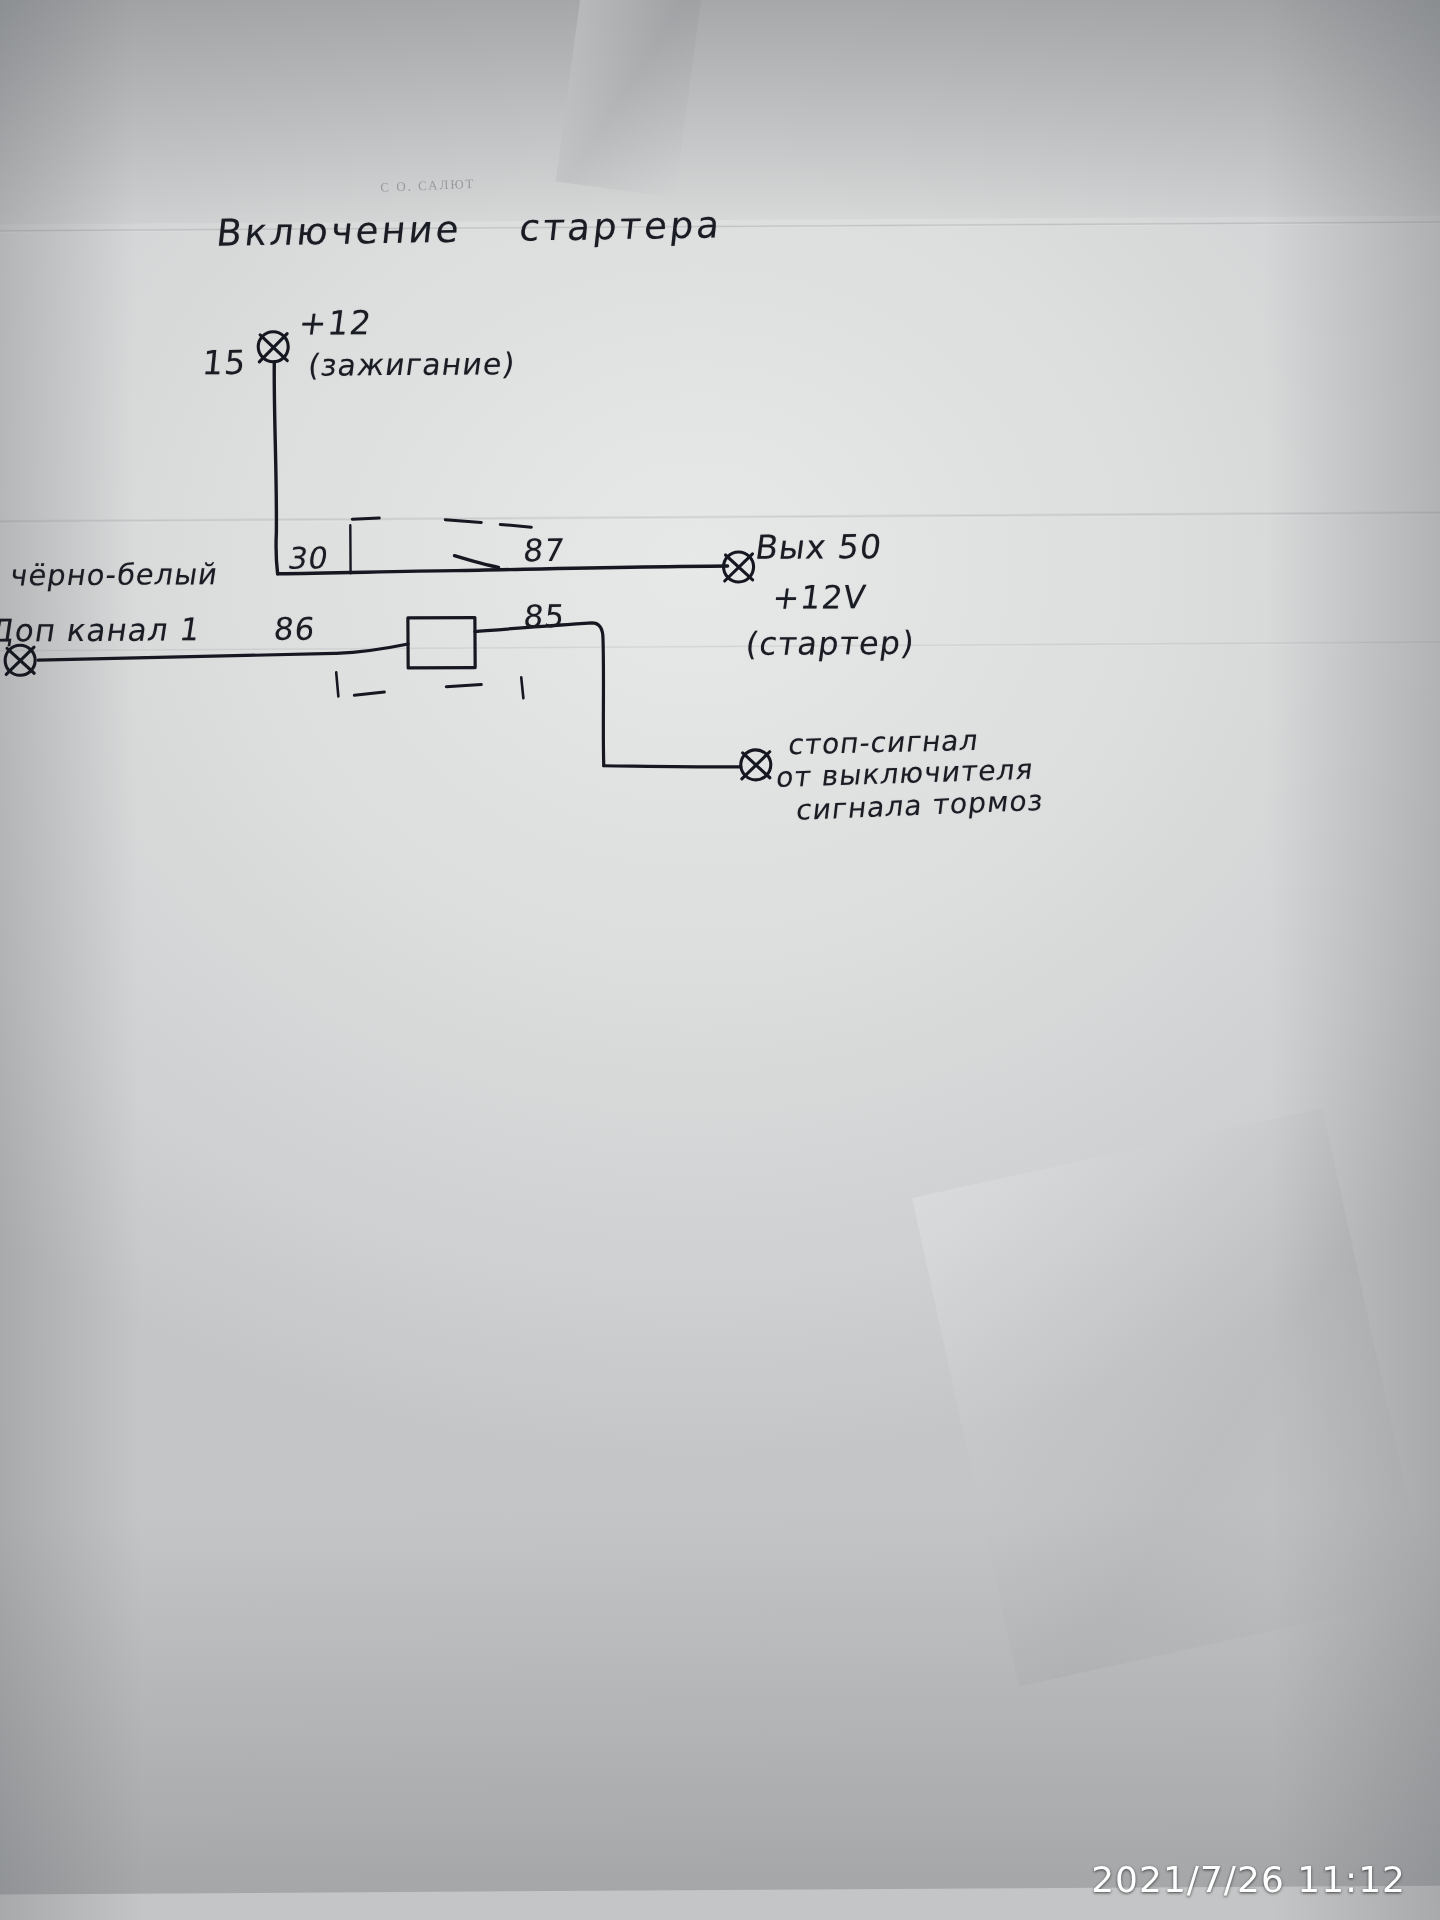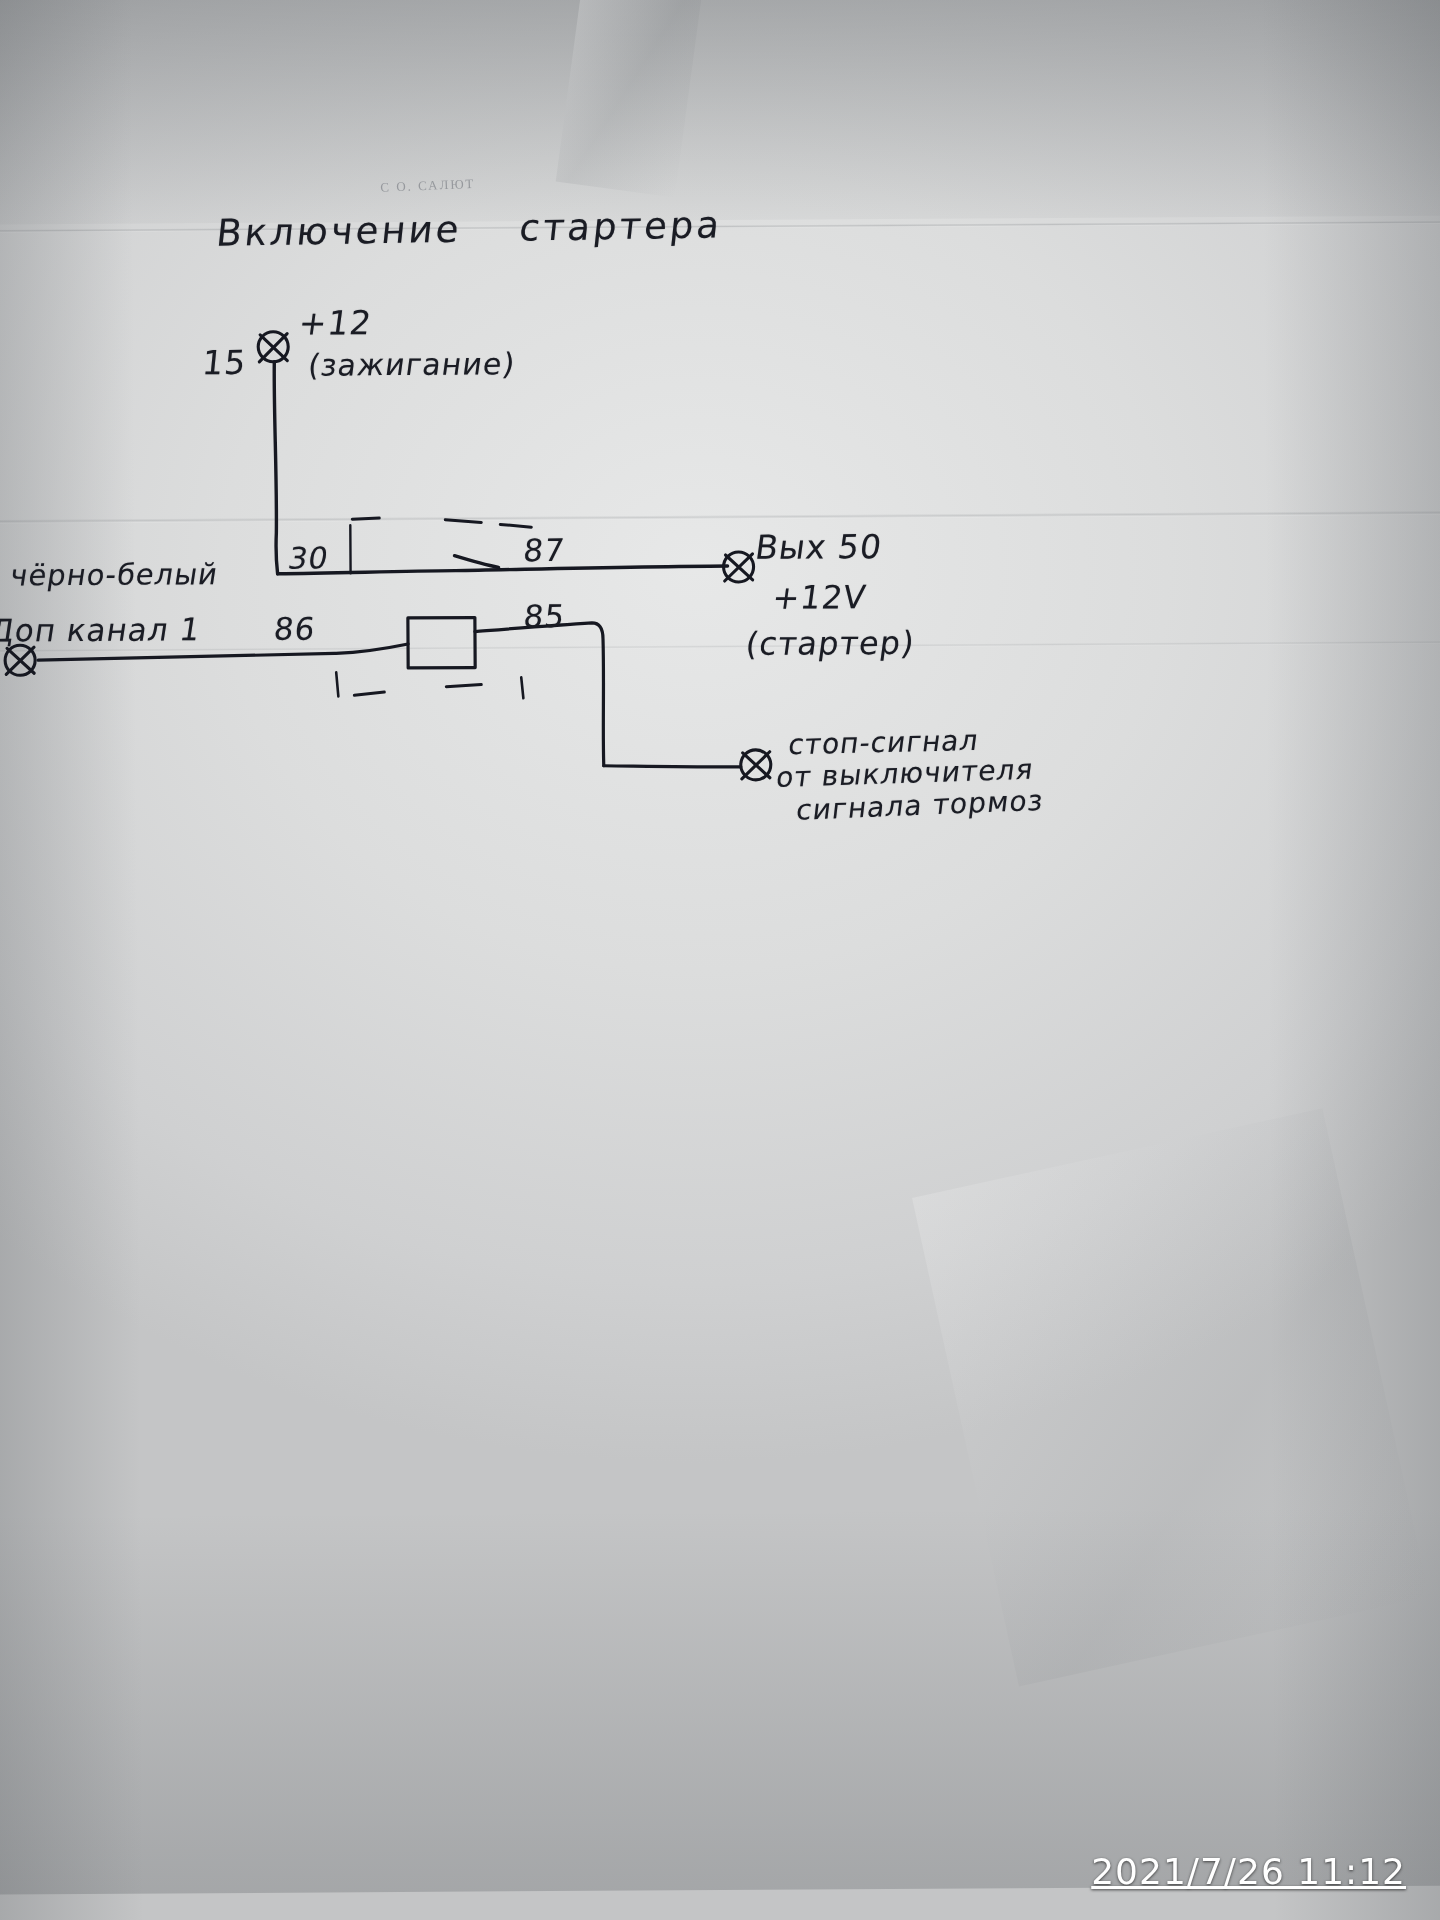--- a/index.html
+++ b/index.html
@@ -113,27 +113,26 @@
   .lbl-starter{ left: 770px; top: 655px;  font-size: 32px; transform: skewX(-8deg); }
 
   .lbl-stop1  { left: 812px; top: 757px;  font-size: 28px; transform: skewX(-9deg) rotate(-1deg); }
   .lbl-stop2  { left: 800px; top: 788px;  font-size: 28px; transform: skewX(-9deg) rotate(-1.5deg); }
   .lbl-stop3  { left: 820px; top: 820px;  font-size: 28px; transform: skewX(-9deg) rotate(-2deg); }
 
   
   #timestamp {
     position: absolute;
     right: 34px;
-    bottom: 28px;
+    bottom: 20px;
     color: #ffffff;
     font-family: "DejaVu Sans", sans-serif;
     font-size: 36px;
     letter-spacing: 1px;
     text-shadow: 0 1px 3px rgba(0,0,0,0.65);
-    text-decoration: underline;
   }
   svg#wires {
     position: absolute;
     left: 0; top: 0;
     width: 1440px; height: 1920px;
     pointer-events: none;
   }
   .ink { stroke: #161821; fill: none; stroke-linecap: round; stroke-linejoin: round; }
 </style>
 </head>

